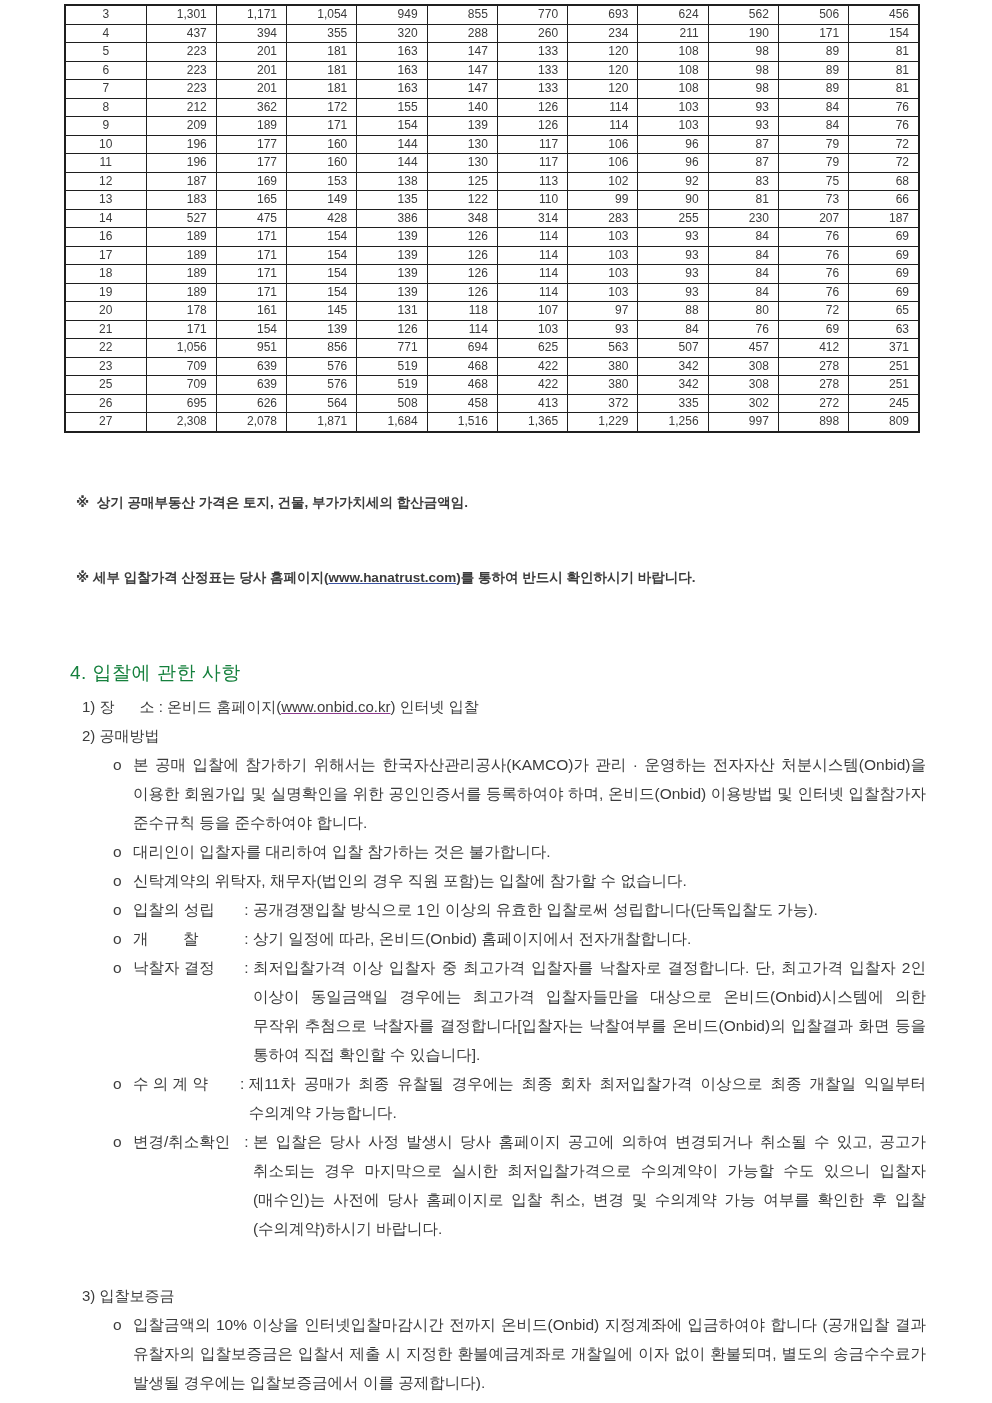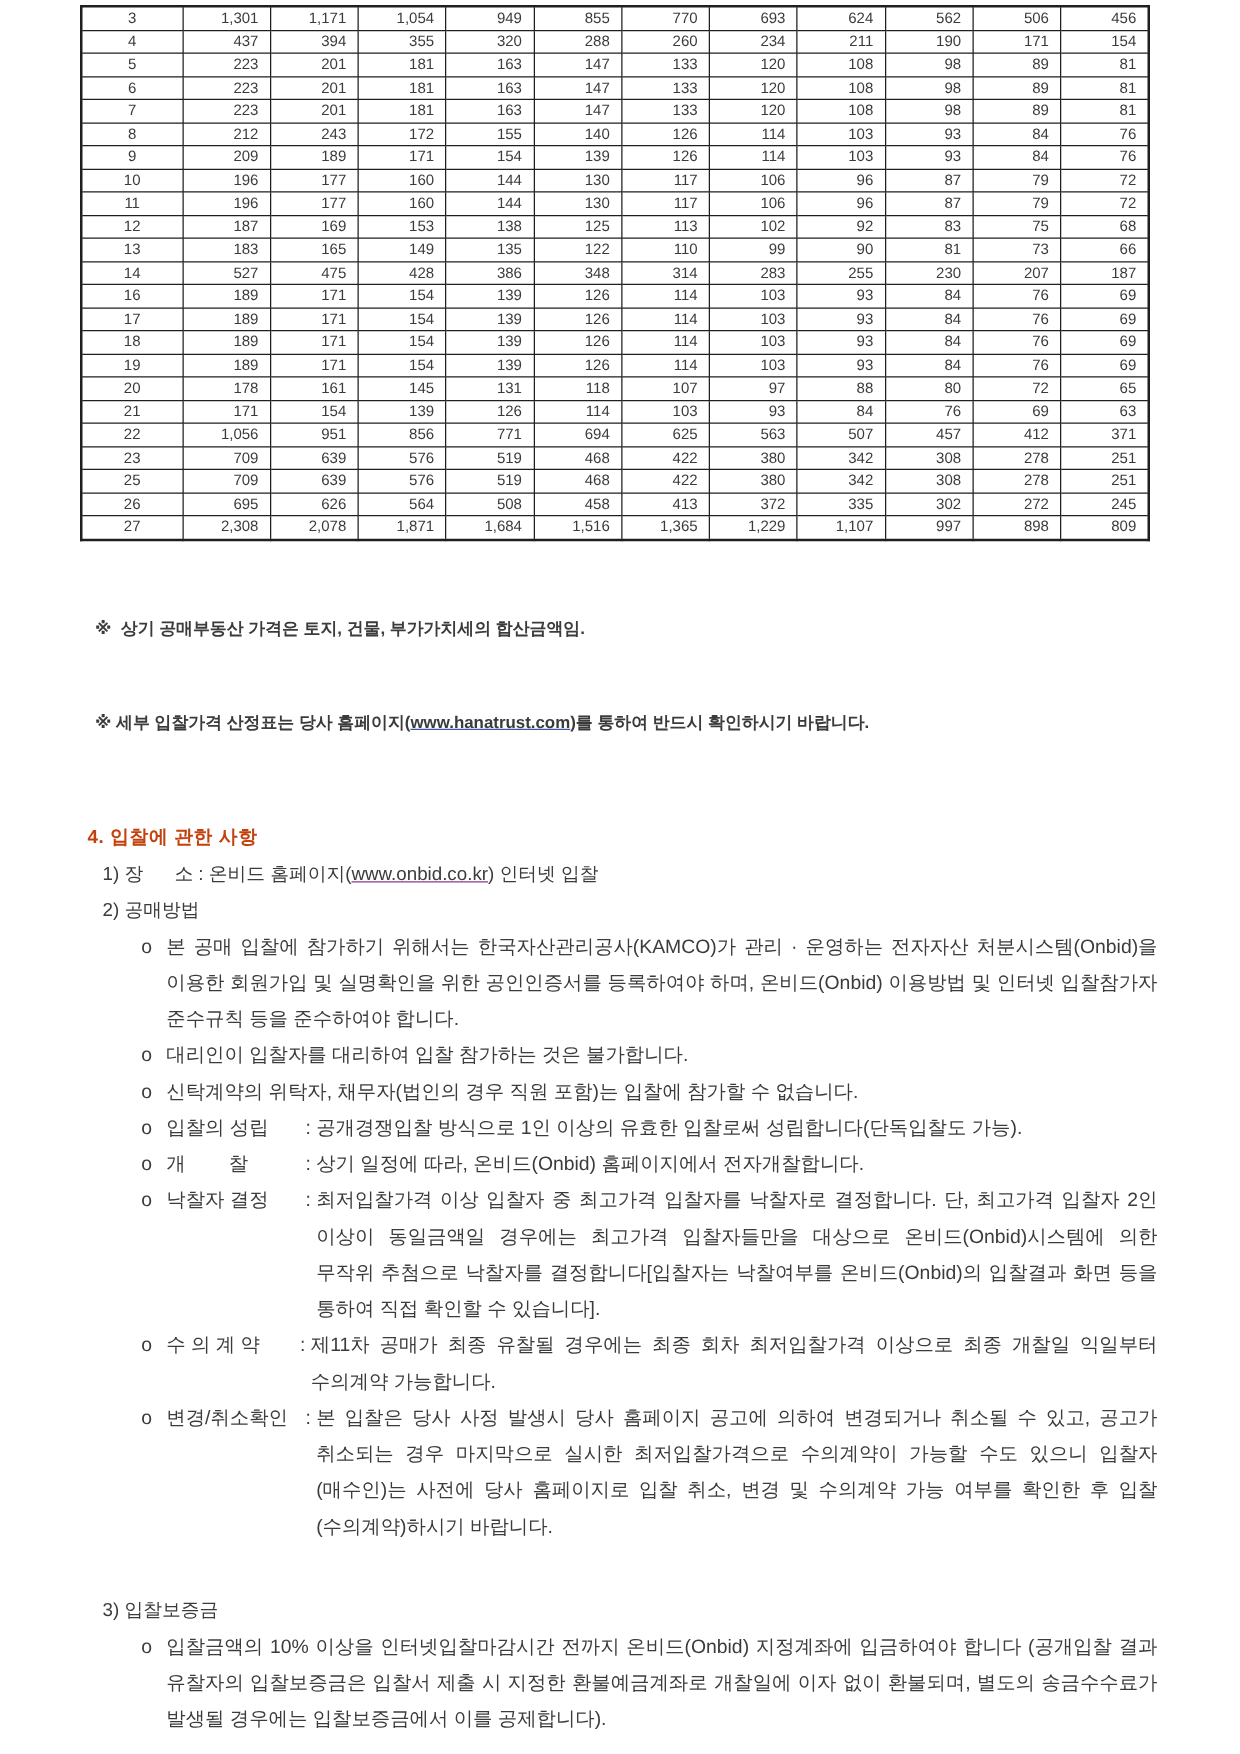--- a/index.html
+++ b/index.html
@@ -34,21 +34,21 @@
   
   .notes{margin:7px 0 0 12px;font-size:13.5px;line-height:25px;white-space:pre-wrap;}
   .note{color:var(--text);font-weight:bold;}
   a.link{color:var(--text);cursor:pointer;text-decoration:underline;}
   a.link-blue{text-decoration-color:var(--link-blue);margin-top:24px;}
   a.link-purple{text-decoration-color:var(--link-purple);}
 
   
   .sec-heading{
     margin:20px 0 6px 6px;
-    font-size:15px;font-weight:bold;color:#c2410c;
+    font-size:19px;font-weight:normal;color:#15803d;
     letter-spacing:0.5px;white-space:pre;
   }
   .sub-item{
     margin-left:18px;font-size:15px;line-height:29px;
     white-space:pre-wrap;
   }
   .gap-top{margin-top:38px;}
   .bullets{margin-left:49px;font-size:15.5px;line-height:29px;}
   .bullet{display:flex;align-items:flex-start;}
   .marker{flex:none;width:20px;white-space:pre;}
@@ -143,21 +143,21 @@
           <td>133</td>
           <td>120</td>
           <td>108</td>
           <td>98</td>
           <td>89</td>
           <td>81</td>
         </tr>
         <tr>
           <td class="rowno">8</td>
           <td>212</td>
-          <td>243</td>
+          <td>362</td>
           <td>172</td>
           <td>155</td>
           <td>140</td>
           <td>126</td>
           <td>114</td>
           <td>103</td>
           <td>93</td>
           <td>84</td>
           <td>76</td>
         </tr>
@@ -387,21 +387,21 @@
         </tr>
         <tr>
           <td class="rowno">27</td>
           <td>2,308</td>
           <td>2,078</td>
           <td>1,871</td>
           <td>1,684</td>
           <td>1,516</td>
           <td>1,365</td>
           <td>1,229</td>
-          <td>1,107</td>
+          <td>1,256</td>
           <td>997</td>
           <td>898</td>
           <td>809</td>
         </tr>
       </tbody>
   </table>
 
   <div class="notes">
     <div class="note">※  상기 공매부동산 가격은 토지, 건물, 부가가치세의 합산금액임.</div>
     <div class="note"><span>※ 세부 입찰가격 산정표는 당사 홈페이지(</span><a class="link link-blue">www.hanatrust.com</a><span>)를 통하여 반드시 확인하시기 바랍니다.</span></div>

